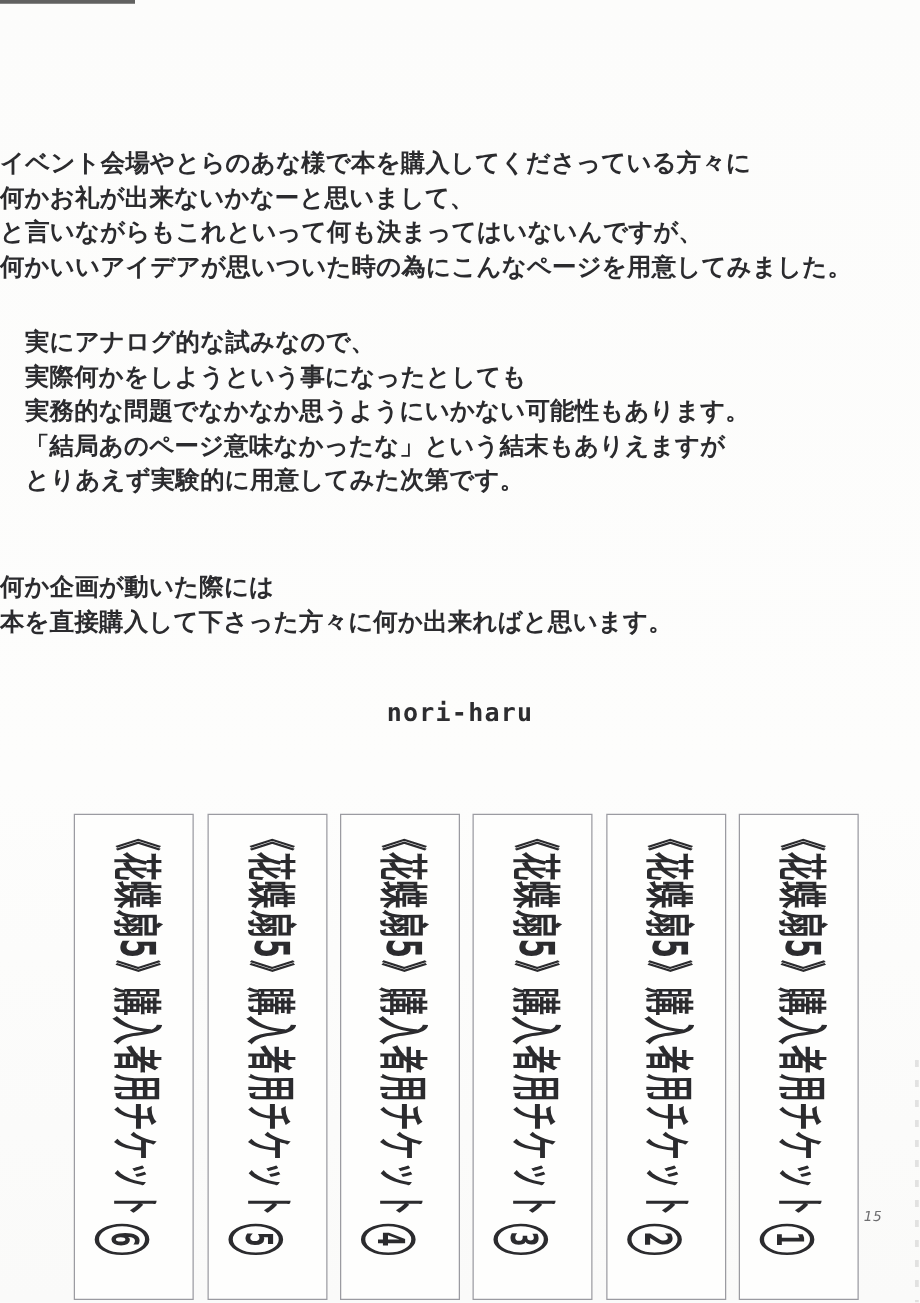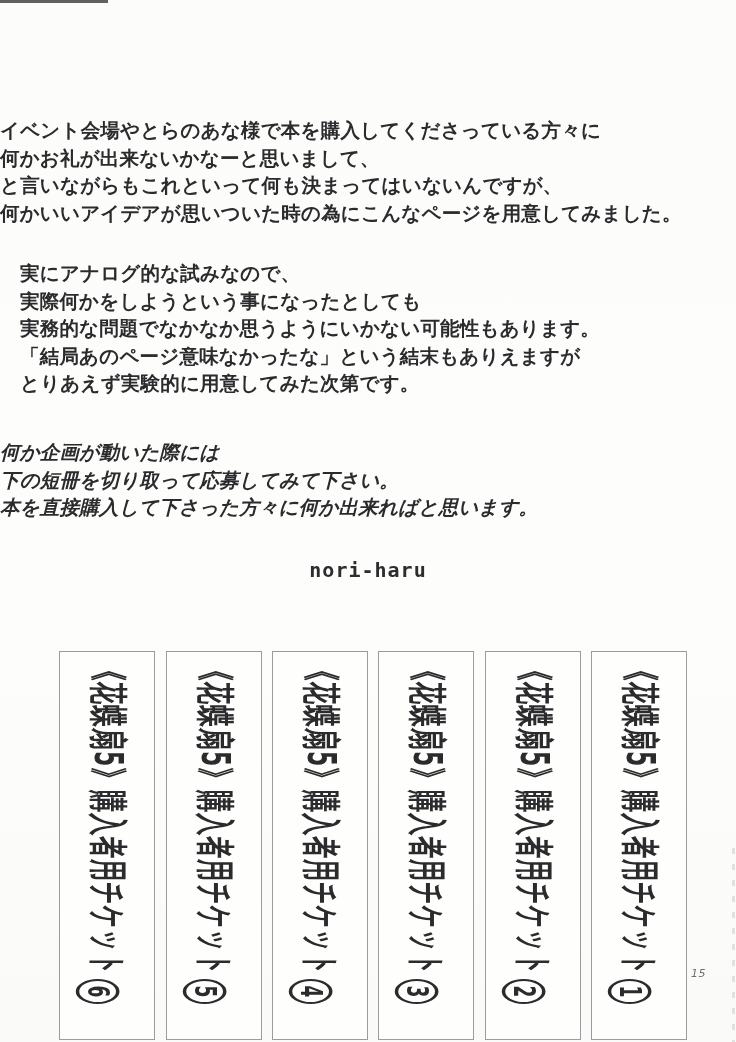--- a/index.html
+++ b/index.html
@@ -26,21 +26,21 @@
     text-align:center;font-size:21px;font-weight:bold;color:#2b2b2e;
     letter-spacing:.5px;
   }
   .para{
     position:absolute;left:0;width:100%;
     font-size:19.5px;font-weight:bold;color:#2b2b2e;line-height:27.5px;
     letter-spacing:.2px;
   }
   .para-1{top:117px;}
   .para-2{top:260px;margin-left:20px;}
-  .para-3{top:439px;font-style:italic;}
+  .para-3{top:456px;}
   .signature{
     position:absolute;left:0;top:558px;width:100%;text-align:center;
     font-family:"DejaVu Sans Mono",monospace;
     font-size:20px;font-weight:bold;color:#2d2d30;letter-spacing:1px;
   }
   .page-number{
     position:absolute;left:691px;top:967px;
     font-size:11px;color:#6e6e70;letter-spacing:.5px;font-style:italic;
   }
   
@@ -88,21 +88,20 @@
   <div class="para para-2">
     <div>実にアナログ的な試みなので、</div>
     <div>実際何かをしようという事になったとしても</div>
     <div>実務的な問題でなかなか思うようにいかない可能性もあります。</div>
     <div>「結局あのページ意味なかったな」という結末もありえますが</div>
     <div>とりあえず実験的に用意してみた次第です。</div>
   </div>
 
   <div class="para para-3">
     <div>何か企画が動いた際には</div>
-    <div>下の短冊を切り取って応募してみて下さい。</div>
     <div>本を直接購入して下さった方々に何か出来ればと思います。</div>
   </div>
 
   <div class="signature">nori-haru</div>
 
   <div class="page-number">15</div>
 
   <div class="strip strip-0">
     <span class="ticket-text">
       <span>《花蝶扇5》購入者用チケット</span><span class="ticket-number-circle"><span>6</span></span>

